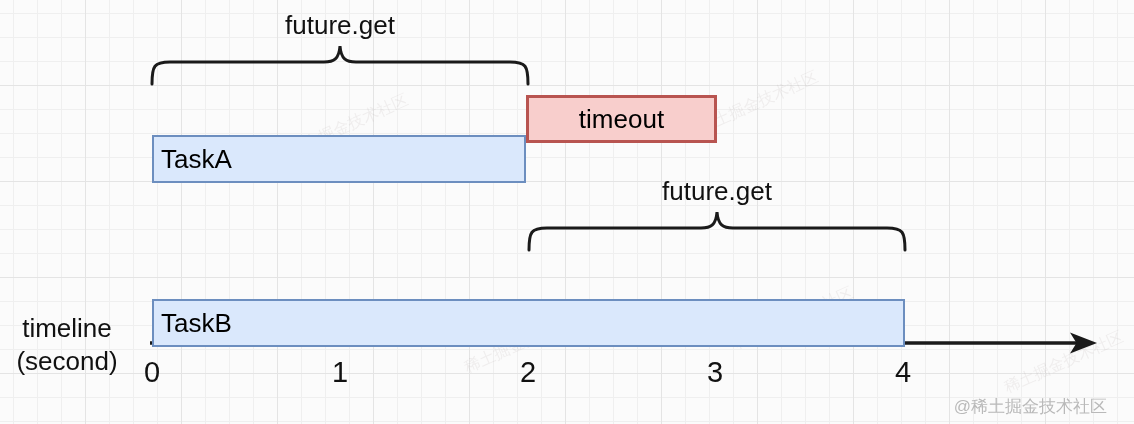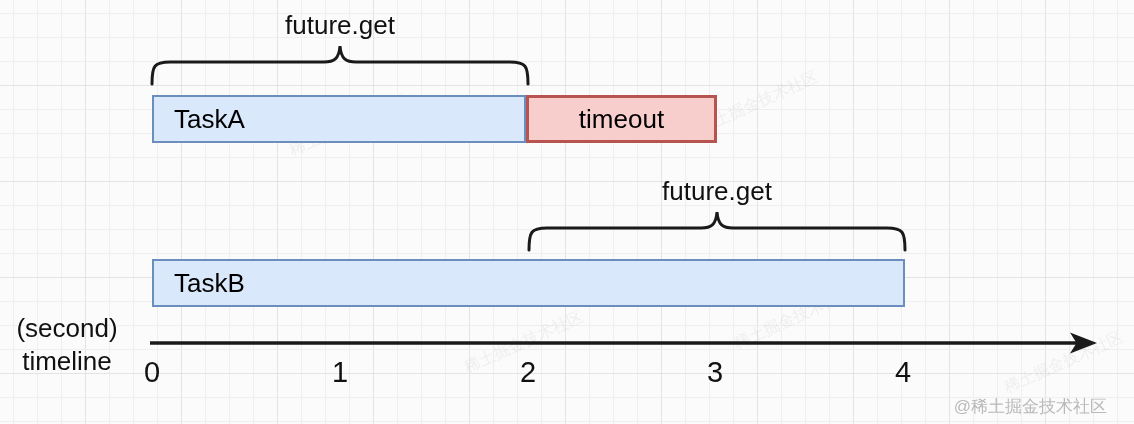--- a/index.html
+++ b/index.html
@@ -40,21 +40,22 @@
     height:48px;
     display:flex;
     align-items:center;
     font-size:26px;
     color:#000;
   }
   .bar-task{
     background:var(--task-fill,#dae8fc);
     border:2px solid var(--task-stroke,#6c8ebf);
     justify-content:flex-start;
-    padding-left:20px;
+    padding-left:7px;
+    margin-top:40px;
   }
   .bar-timeout{
     background:var(--timeout-fill,#f8cecc);
     border:3px solid var(--timeout-stroke,#b85450);
     justify-content:center;
   }
   .tick-label{
     position:absolute;
     top:356px;
     transform:translateX(-50%);
@@ -119,22 +120,22 @@
   </div>
   <div class="bar bar-task" style="left:152px; top:259px; width:753px;">
     <span>TaskB</span>
   </div>
 
   <div class="bar bar-timeout" style="left:526px; top:95px; width:191px;">
     <span>timeout</span>
   </div>
 
   <div class="axis-title">
+    <div>timeline</div>
     <div>(second)</div>
-    <div>timeline</div>
   </div>
 
   <span class="tick-label" style="left:152px;">0</span>
   <span class="tick-label" style="left:340px;">1</span>
   <span class="tick-label" style="left:528px;">2</span>
   <span class="tick-label" style="left:715px;">3</span>
   <span class="tick-label" style="left:903px;">4</span>
 
   <span class="wm-corner">@稀土掘金技术社区</span>
 

